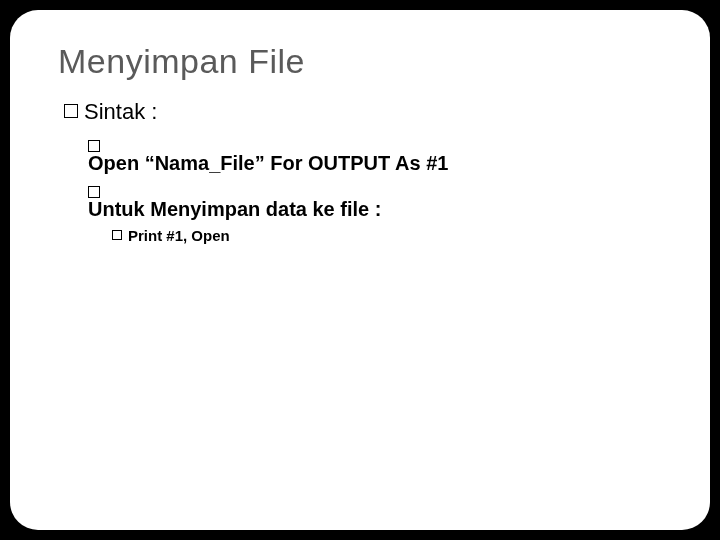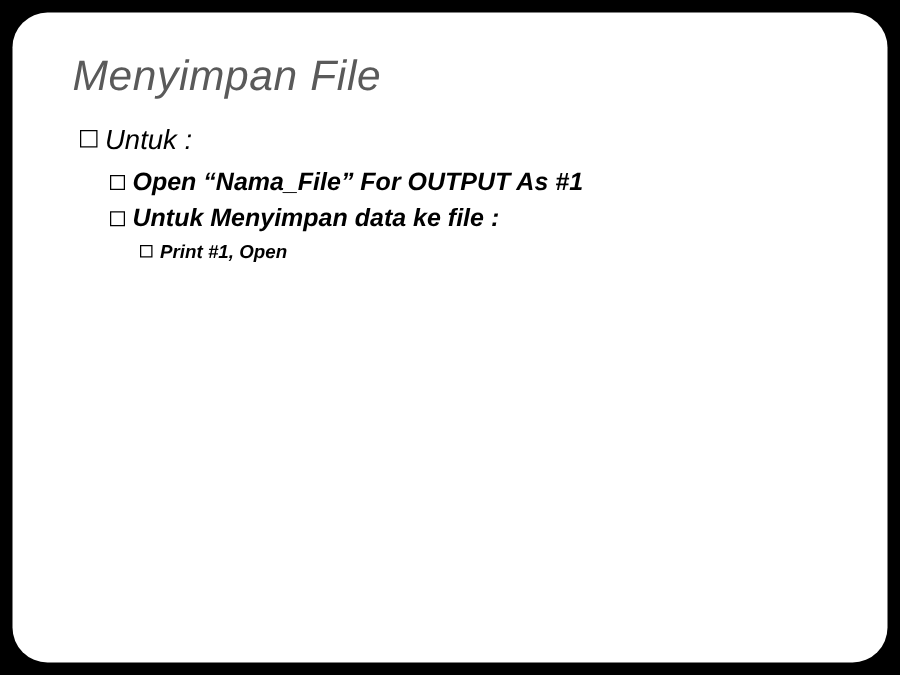--- a/index.html
+++ b/index.html
@@ -1,19 +1,18 @@
 <!DOCTYPE html>
 <html><head>
   <meta charset="utf-8">
   <style>
     * {
       margin: 0;
       padding: 0;
       box-sizing: border-box;
-      font-style: italic;
     }
     body {
       width: 720px;
       height: 540px;
       background: #000;
       display: flex;
       align-items: center;
       justify-content: center;
       font-family: Arial, Helvetica, sans-serif;
     }
@@ -32,20 +31,21 @@
       margin-bottom: 18px;
       letter-spacing: 0.5px;
     }
     .level1 {
       margin-left: 6px;
       margin-bottom: 10px;
     }
     .level2 {
       margin-left: 30px;
       margin-bottom: 6px;
+      flex-direction: column;
     }
     .level3 {
       margin-left: 54px;
       margin-bottom: 6px;
     }
     .bullet-row {
       display: flex;
       align-items: flex-start;
     }
     .bullet-square {
@@ -81,21 +81,21 @@
     }
   </style>
 </head>
 <body>
 
 <div class="slide">
   <h1 class="title">Menyimpan File</h1>
 
   <div class="level1 bullet-row">
     <span class="bullet-square"></span>
-    <span class="text-l1">Untuk :</span>
+    <span class="text-l1">Sintak :</span>
   </div>
 
   <div class="level2 bullet-row">
     <span class="bullet-square sm"></span>
     <span class="text-l2">Open “Nama_File” For  OUTPUT As #1</span>
   </div>
 
   <div class="level2 bullet-row">
     <span class="bullet-square sm"></span>
     <span class="text-l2">Untuk Menyimpan data ke file :</span>

